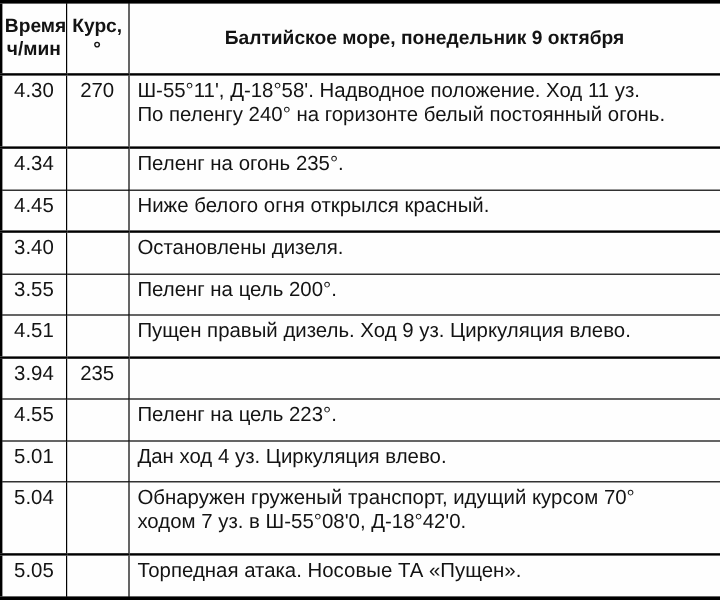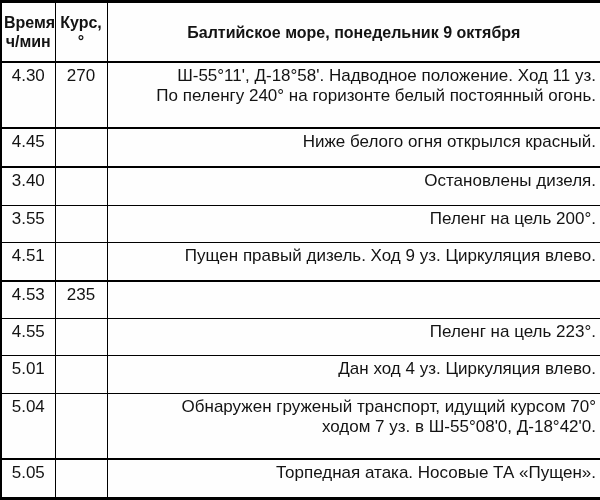--- a/index.html
+++ b/index.html
@@ -49,21 +49,21 @@
     white-space: pre-line;
   }
   .log-table td {
     vertical-align: top;
     padding: 3px 3px;
   }
   td.time-cell, td.course-cell {
     text-align: center;
   }
   td.entry-cell {
-    text-align: right;
+    text-align: left;
     padding-left: 7px;
     padding-right: 4px;
     white-space: pre-line;
   }
   tr.thick th, tr.thick td {
     border-bottom-width: 2px;
   }
 </style>
 </head>
 <body>
@@ -83,20 +83,25 @@
         <th>Балтийское море, понедельник 9 октября</th>
       </tr>
     </thead>
     <tbody>
       <tr class="thick">
         <td class="time-cell">4.30</td>
         <td class="course-cell">270</td>
         <td class="entry-cell">Ш-55°11', Д-18°58'. Надводное положение. Ход 11 уз.
 По пеленгу 240° на горизонте белый постоянный огонь.</td>
       </tr>
+      <tr>
+        <td class="time-cell">4.34</td>
+        <td class="course-cell"></td>
+        <td class="entry-cell">Пеленг на огонь 235°.</td>
+      </tr>
       <tr class="thick">
         <td class="time-cell">4.45</td>
         <td class="course-cell"></td>
         <td class="entry-cell">Ниже белого огня открылся красный.</td>
       </tr>
       <tr>
         <td class="time-cell">3.40</td>
         <td class="course-cell"></td>
         <td class="entry-cell">Остановлены дизеля.</td>
       </tr>
@@ -104,21 +109,21 @@
         <td class="time-cell">3.55</td>
         <td class="course-cell"></td>
         <td class="entry-cell">Пеленг на цель 200°.</td>
       </tr>
       <tr class="thick">
         <td class="time-cell">4.51</td>
         <td class="course-cell"></td>
         <td class="entry-cell">Пущен правый дизель. Ход 9 уз. Циркуляция влево.</td>
       </tr>
       <tr>
-        <td class="time-cell">4.53</td>
+        <td class="time-cell">3.94</td>
         <td class="course-cell">235</td>
         <td class="entry-cell"></td>
       </tr>
       <tr>
         <td class="time-cell">4.55</td>
         <td class="course-cell"></td>
         <td class="entry-cell">Пеленг на цель 223°.</td>
       </tr>
       <tr>
         <td class="time-cell">5.01</td>

